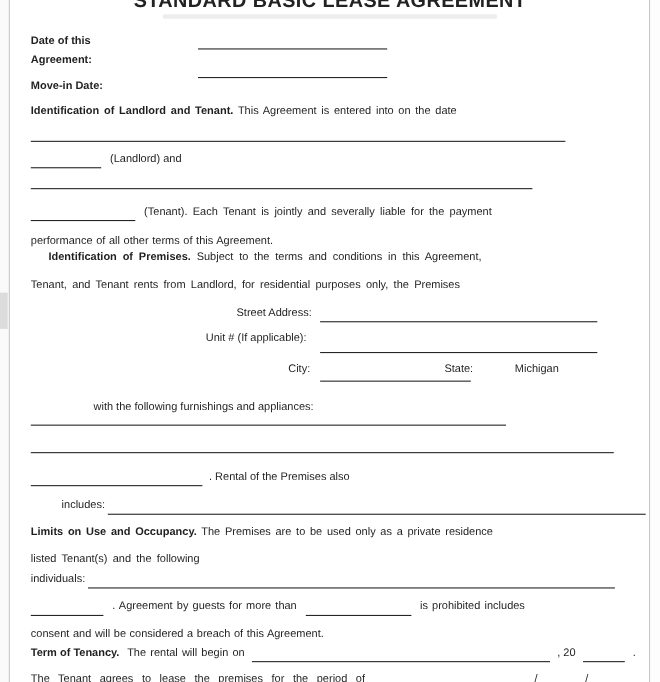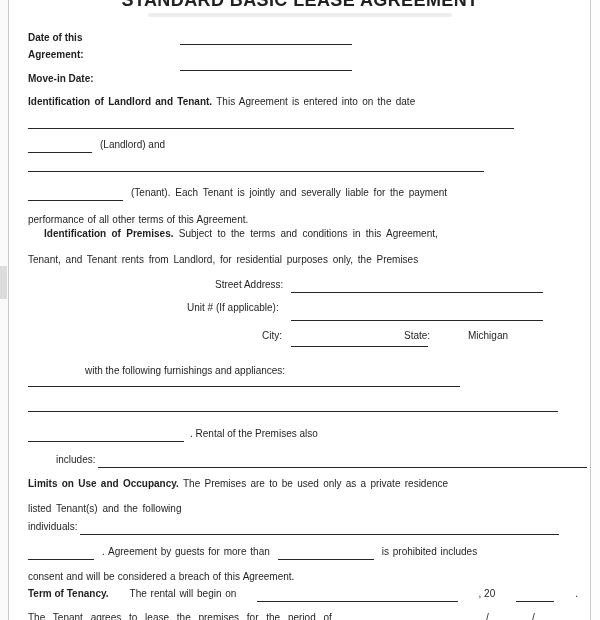--- a/index.html
+++ b/index.html
@@ -108,21 +108,21 @@
     <span class="blank grow"></span>
   </div>
   <div class="r flexrow" style="left:28px; top:544px; gap:8px;">
     <span class="blank" style="width:66px;"></span>
     <span class="ws1">. Agreement by guests for more than</span>
     <span class="blank" style="width:96px;"></span>
     <span class="ws1">is prohibited includes</span>
   </div>
   <div class="r ws05" style="left:28px; top:569px;">consent and will be considered a breach of this Agreement.</div>
 
-  <div class="r flexrow" style="left:28px; top:586px; width:550px; gap:21px;">
+  <div class="r flexrow" style="left:28px; top:586px; width:550px; gap:7px;">
     <span class="b">Term of Tenancy.</span>
     <span class="ws1">The rental will begin on</span>
     <span class="blank grow"></span>
     <span>, 20</span>
     <span class="blank" style="width:38px;"></span>
     <span>.</span>
   </div>
   <div class="r ws5" style="left:28px; top:610px;">The Tenant agrees to lease the premises for the period of</div>
   <div class="r" style="left:486px; top:610px;">/</div>
   <div class="r" style="left:532px; top:610px;">/</div>

